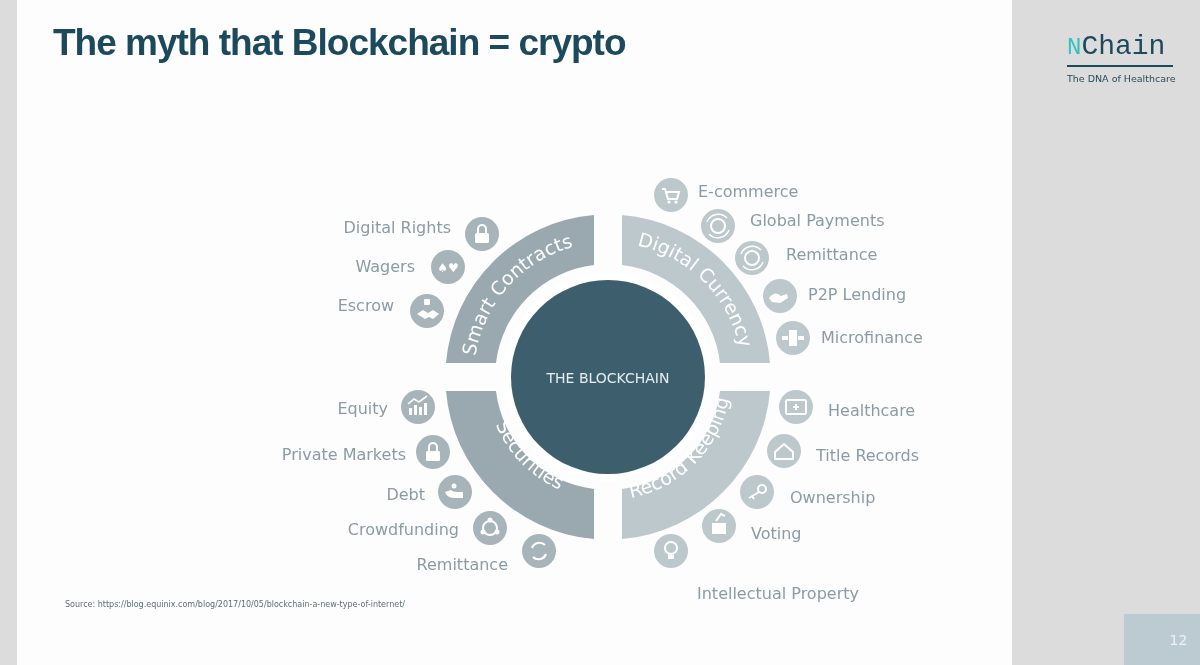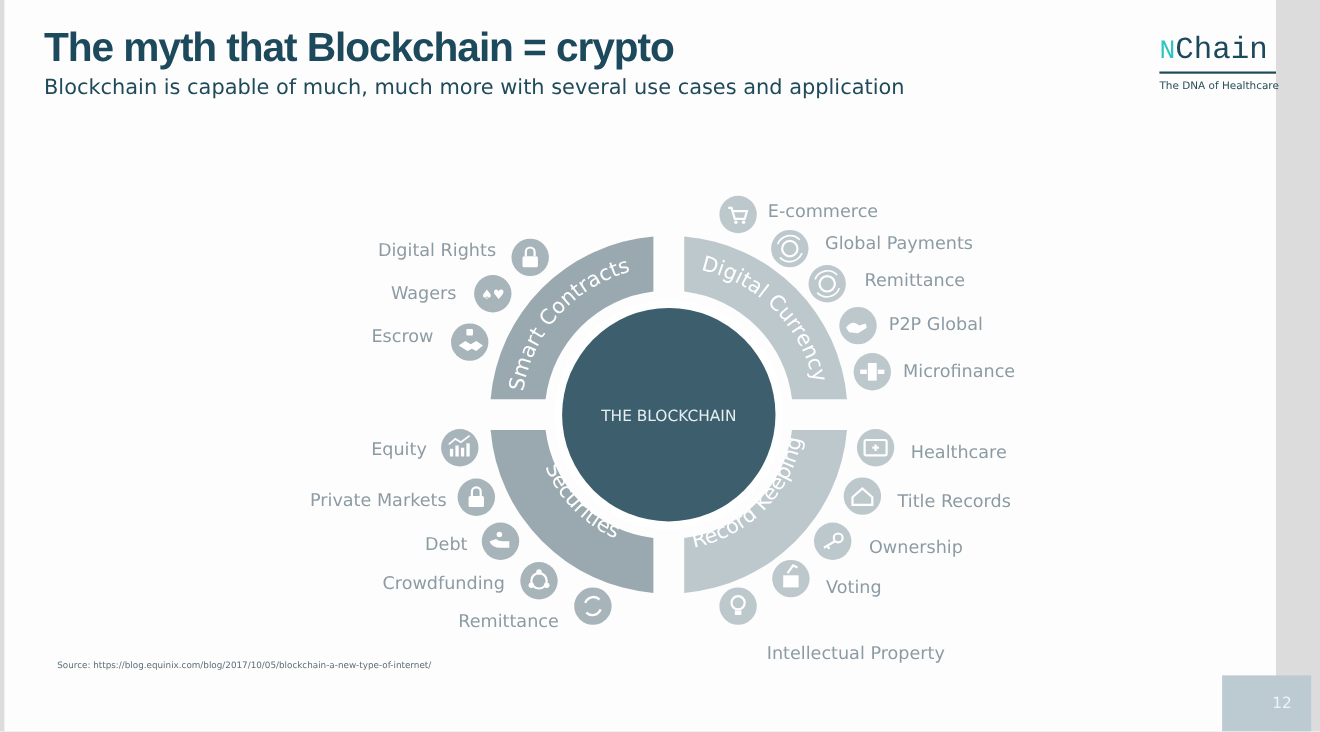--- a/index.html
+++ b/index.html
@@ -1,17 +1,17 @@
 <!DOCTYPE html>
 <html><head>
 <meta charset="utf-8">
 <style>
   html,body{margin:0;padding:0;}
   body{width:1200px;height:665px;background:#dcdcdc;position:relative;overflow:hidden;font-family:"DejaVu Sans","Liberation Sans",sans-serif;}
-  .slide{position:absolute;left:4px;top:0;width:1156px;height:665px;background:#fdfdfd;}
+  .slide{position:absolute;left:17px;top:0;width:995px;height:665px;background:#fdfdfd;}
   .title{position:absolute;left:36px;top:22px;font-family:"Liberation Sans",sans-serif;font-weight:bold;font-size:37px;color:#1c4a5c;letter-spacing:-1px;margin:0;}
   .subtitle{position:absolute;left:36px;top:68px;font-family:"DejaVu Sans",sans-serif;font-size:19px;color:#1f4a5a;}
   .headline{position:absolute;left:46px;top:115px;font-family:"Liberation Sans",sans-serif;font-weight:bold;font-size:30px;color:#18404f;letter-spacing:-1.2px;white-space:nowrap;}
   .headline .accent{color:#2fd0c6;}
   .logo{position:absolute;left:1050px;top:32px;width:112px;}
   .logo .word{font-family:Liberation Mono, monospace;font-size:28px;color:#1c4a5c;line-height:30px;}
   .logo .word .n{color:#2fc4c0;font-size:24px;}
   .logo .rule{height:2px;background:#1c4a5c;margin-top:2px;width:106px;}
   .logo .tag{font-size:9.5px;color:#2a4c5a;margin-top:6px;white-space:nowrap;}
   .wheel{position:absolute;left:0;top:0;width:1200px;height:665px;}
@@ -20,21 +20,20 @@
   .source{position:absolute;left:48px;top:600px;font-size:8px;color:#5c6e78;}
   .footer{position:absolute;left:40px;top:635px;font-size:9px;letter-spacing:1.6px;color:#a8b2b8;}
   .pagebox{position:absolute;left:1107px;top:614px;width:53px;height:51px;background:#bccbd2;color:#eef3f5;font-size:14px;text-align:center;line-height:52px;padding-left:28px;}
 </style>
 </head>
 <body>
 
 <div class="slide">
 
   <h1 class="title">The myth that Blockchain = crypto</h1>
-  <div class="subtitle">Blockchain is capable of much, much more with several use cases and application</div>
 
   <div class="logo">
     <div class="word"><span class="n">N</span><span>Chain</span></div>
     <div class="rule"></div>
     <div class="tag">The DNA of Healthcare</div>
   </div>
 
   <div class="source">Source: https://blog.equinix.com/blog/2017/10/05/blockchain-a-new-type-of-internet/</div>
   <div class="pagebox">12</div>
 </div>
@@ -175,21 +174,21 @@
   </g>
 </svg>
 
 <div class="lbl r" style="right:749px;top:218px;">Digital Rights</div>
 <div class="lbl r" style="right:785px;top:257px;">Wagers</div>
 <div class="lbl r" style="right:806px;top:296px;">Escrow</div>
 
 <div class="lbl" style="left:698px;top:182px;">E-commerce</div>
 <div class="lbl" style="left:750px;top:211px;text-align:center;">Global Payments</div>
 <div class="lbl" style="left:786px;top:245px;">Remittance</div>
-<div class="lbl" style="left:808px;top:285px;">P2P Global</div>
+<div class="lbl" style="left:808px;top:285px;">P2P Lending</div>
 <div class="lbl" style="left:821px;top:328px;">Microfinance</div>
 
 <div class="lbl r" style="right:812px;top:399px;">Equity</div>
 <div class="lbl r" style="right:794px;top:445px;">Private Markets</div>
 <div class="lbl r" style="right:775px;top:485px;">Debt</div>
 <div class="lbl r" style="right:741px;top:520px;">Crowdfunding</div>
 <div class="lbl r" style="right:692px;top:555px;">Remittance</div>
 
 <div class="lbl" style="left:828px;top:401px;">Healthcare</div>
 <div class="lbl" style="left:816px;top:446px;">Title Records</div>

